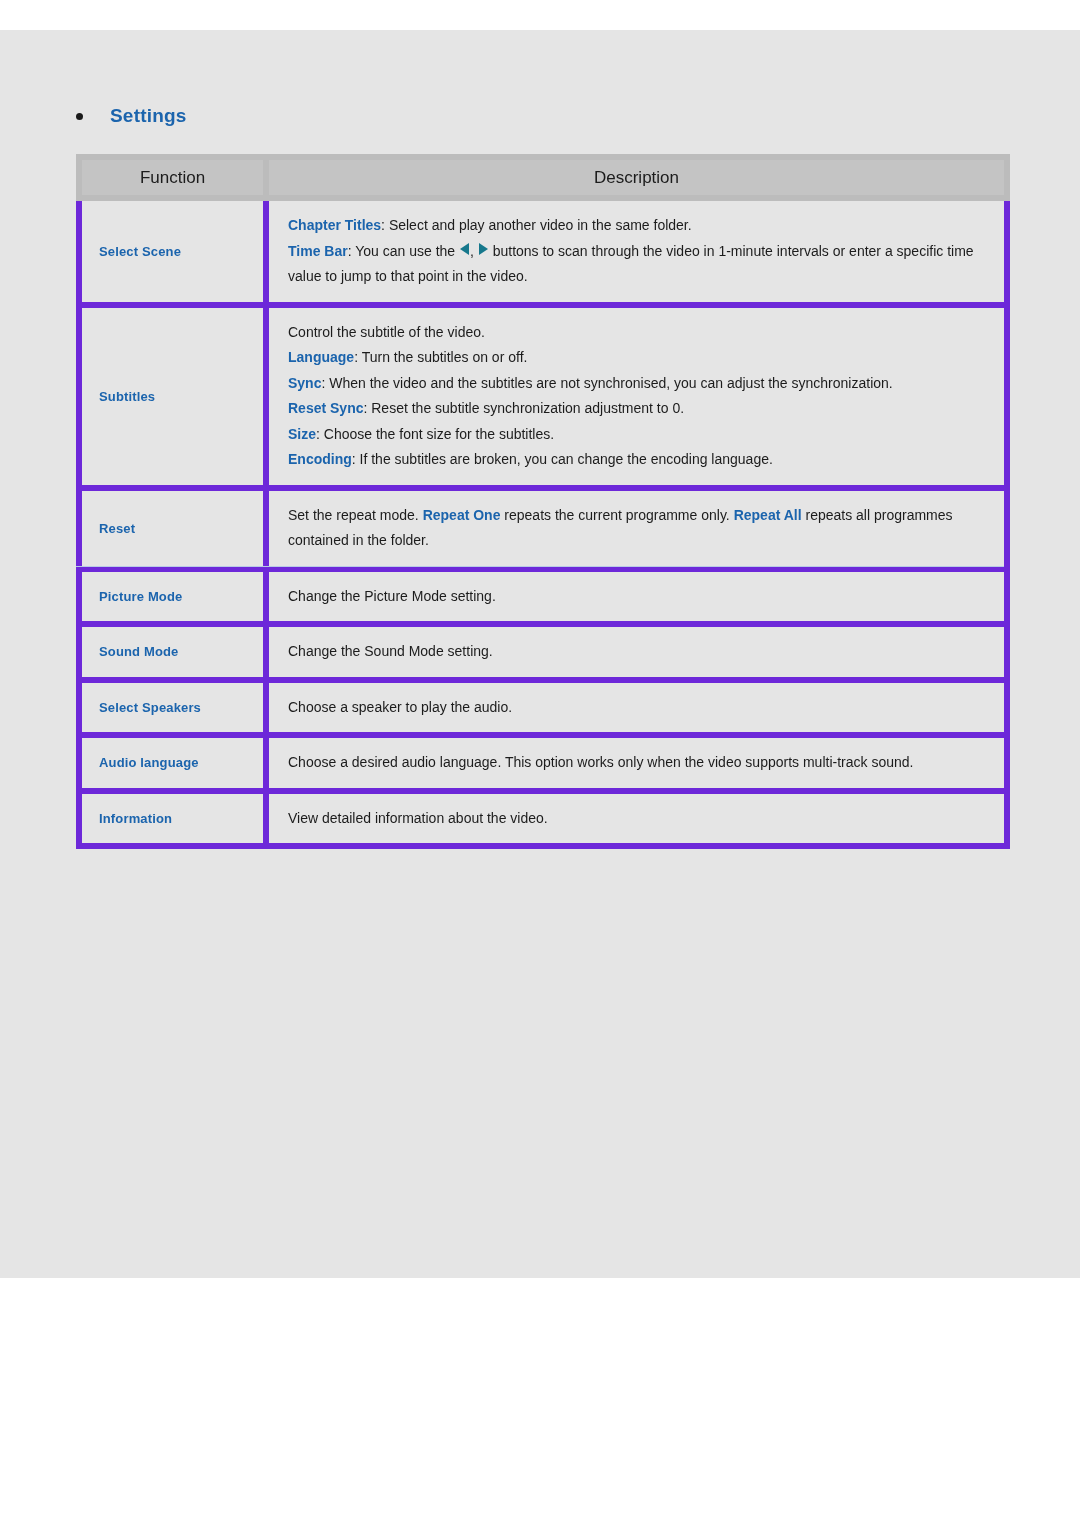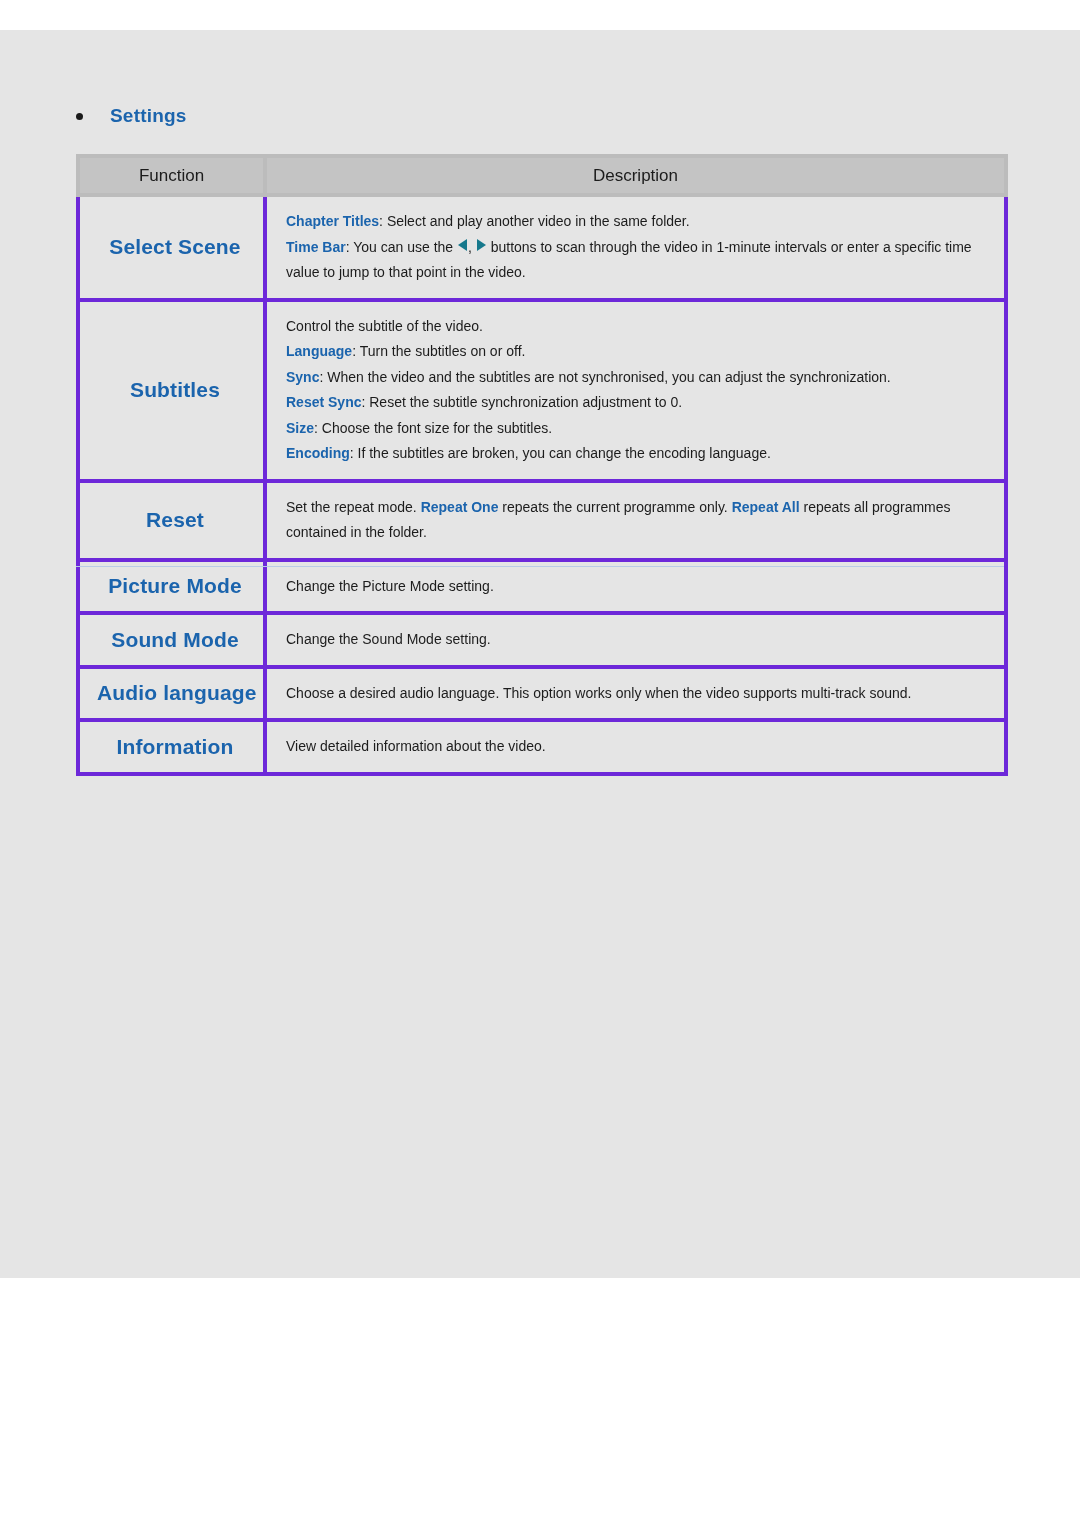--- a/index.html
+++ b/index.html
@@ -60,41 +60,41 @@
     top: 124px;
     width: 928px;
     border-collapse: collapse;
     table-layout: fixed;
   }
   .settings-table col.c-func { width: 187px; }
   .settings-table col.c-desc { width: 741px; }
 
   .settings-table th,
   .settings-table td {
-    border: 4px solid #6d28d9;
+    border: 6px solid #6d28d9;
     vertical-align: middle;
     padding: 0;
   }
 
   .settings-table thead th {
     background: #c4c4c4;
     border-color: #bcbcbc;
     color: #1c1c1c;
     font-size: 17px;
     font-weight: normal;
     text-align: center;
     height: 35px;
     line-height: 35px;
   }
 
   td.func-cell {
-    text-align: center;
+    text-align: left;
     padding: 0 10px 0 17px;
     color: #1b64ad;
-    font-size: 21px;
+    font-size: 13px;
     font-weight: bold;
     letter-spacing: 0.15px;
     white-space: nowrap;
   }
 
   td.desc-cell {
     padding: 12px 14px 12px 19px;
     color: #1c1c1c;
     font-size: 14px;
     line-height: 25.5px;
@@ -194,20 +194,24 @@
       <tr>
         <td class="func-cell">Picture Mode</td>
         <td class="desc-cell">Change the Picture Mode setting.</td>
       </tr>
 
       <tr>
         <td class="func-cell">Sound Mode</td>
         <td class="desc-cell">Change the Sound Mode setting.</td>
       </tr>
 
+      <tr>
+        <td class="func-cell">Select Speakers</td>
+        <td class="desc-cell">Choose a speaker to play the audio.</td>
+      </tr>
 
       <tr>
         <td class="func-cell">Audio language</td>
         <td class="desc-cell">Choose a desired audio language. This option works only when the video supports multi-track sound.</td>
       </tr>
 
       <tr>
         <td class="func-cell">Information</td>
         <td class="desc-cell">View detailed information about the video.</td>
       </tr>

